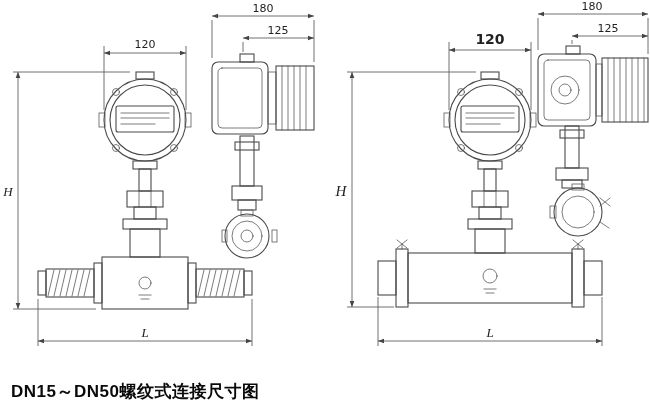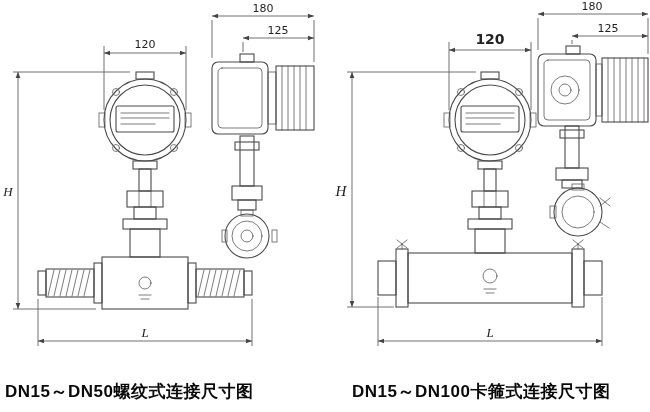--- a/index.html
+++ b/index.html
@@ -16,21 +16,21 @@
     font-family:"DejaVu Sans","Liberation Sans",sans-serif;
     font-size:11px;text-anchor:middle;
   }
   g.dim text.lg{font-size:14px;font-weight:bold;}
   g.dim text.hl{font-family:"Liberation Serif",serif;font-style:italic;font-size:13px;}
   g.dim text.hl2{font-family:"Liberation Serif",serif;font-style:italic;font-size:15px;}
   .caption{
     position:absolute;top:380px;font-size:17px;font-weight:600;color:#0a0a0a;
     letter-spacing:0.5px;white-space:nowrap;
   }
-  #caption-left{left:5px;}
+  #caption-left{left:11px;}
   #caption-right{left:352px;}
 </style>
 </head>
 <body>
 
 <div id="stage">
 
 <svg width="650" height="378" viewBox="0 0 650 378">
   <defs>
     <marker id="arr" viewBox="0 0 10 10" refX="9" refY="5" markerWidth="8" markerHeight="8" orient="auto-start-reverse">
@@ -253,15 +253,14 @@
     <line x1="538" y1="14" x2="648" y2="14" marker-start="url(#arr)" marker-end="url(#arr)"></line>
     <text x="592" y="10">180</text>
 
     <line x1="572" y1="40" x2="572" y2="44"></line>
     <line x1="572" y1="36" x2="648" y2="36" marker-start="url(#arr)" marker-end="url(#arr)"></line>
     <text x="608" y="32">125</text>
   </g>
 </svg>
 
 <div class="caption" id="caption-left">DN15～DN50螺纹式连接尺寸图</div>
-<div class="caption" id="caption-right">DN15～DN100卡箍式连接尺寸图</div>
 
 </div>
 
 </body></html>

